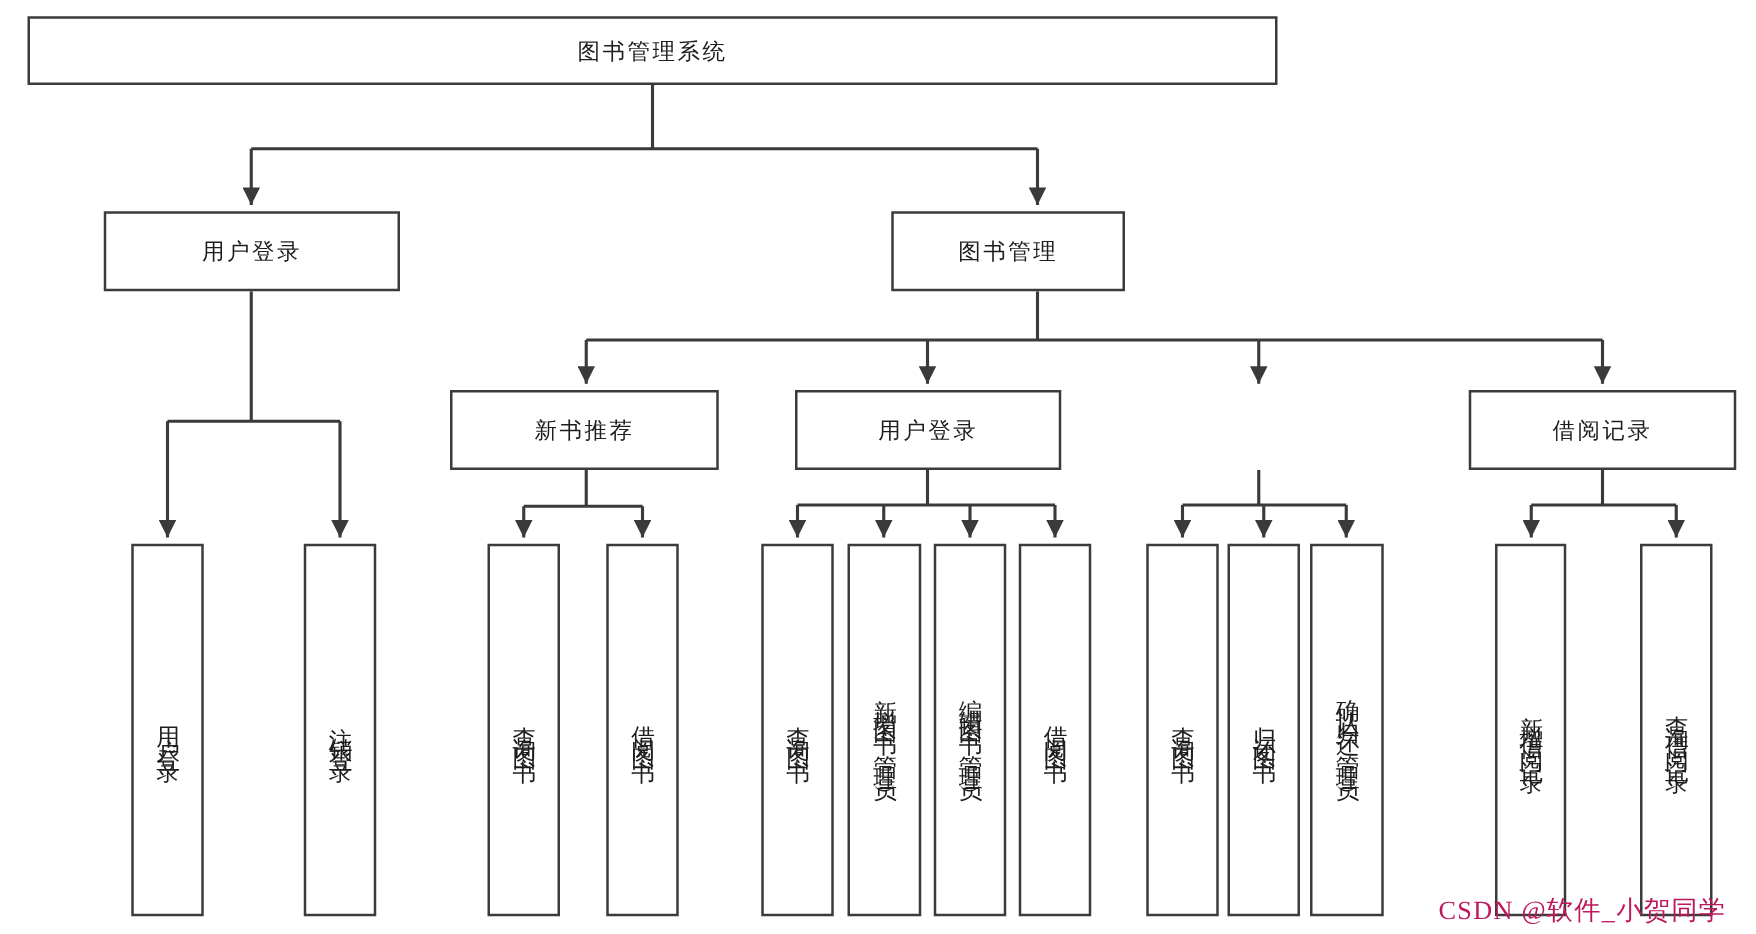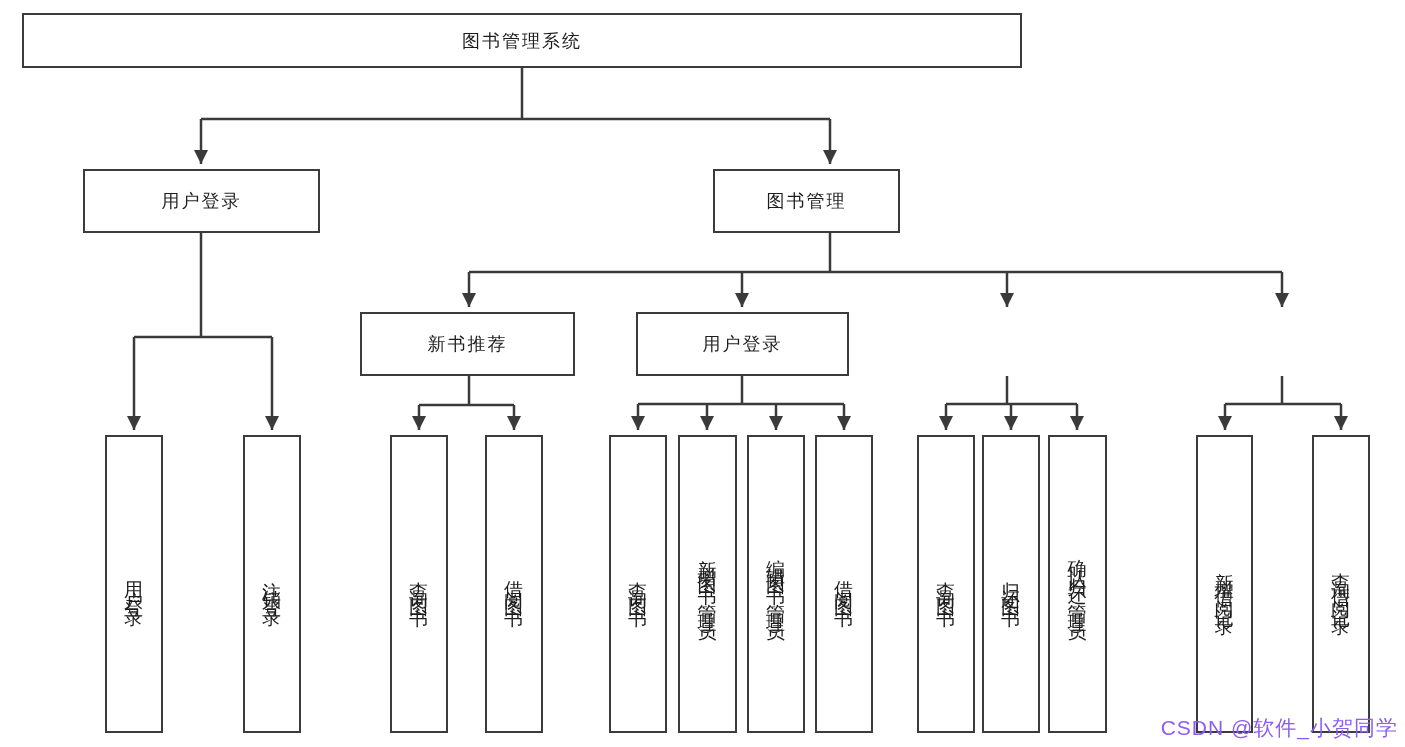--- a/index.html
+++ b/index.html
@@ -13,22 +13,22 @@
     border:2px solid #3b3b3b; background:#ffffff;
     display:flex; align-items:center; justify-content:center;
     color:#1d1d1d;
   }
   .box .h { font-size:18px; letter-spacing:2px; white-space:nowrap; }
   .box .v {
     writing-mode:vertical-rl; text-orientation:mixed;
     font-size:19px; letter-spacing:9px; line-height:1;
   }
   .watermark {
-    position:absolute; top:714px; right:7px;
-    color:#8b5cf6; font-size:21px; letter-spacing:1px; white-space:nowrap;
+    position:absolute; top:714px; right:24px;
+    color:#be185d; font-size:21px; letter-spacing:1px; white-space:nowrap;font-family:Liberation Serif, serif;
   }
 </style>
 </head>
 <body>
 
 <div class="stage">
 
   <svg class="connectors" viewBox="0 0 1405 747" xmlns="http://www.w3.org/2000/svg">
     <defs>
       <marker id="arrow" viewBox="0 0 10 10" refX="10" refY="5" markerWidth="20" markerHeight="14" orient="auto" markerUnits="userSpaceOnUse">
@@ -89,20 +89,23 @@
   <div class="box" style="left:713px;top:169px;width:187px;height:64px">
     <span class="h">图书管理</span>
   </div>
 
   <div class="box" style="left:360px;top:312px;width:215px;height:64px">
     <span class="h">新书推荐</span>
   </div>
   <div class="box" style="left:636px;top:312px;width:213px;height:64px">
     <span class="h">用户登录</span>
   </div>
+  <div class="box" style="left:1175px;top:312px;width:214px;height:64px">
+    <span class="h">借阅记录</span>
+  </div>
 
   <div class="box" style="left:105px;top:435px;width:58px;height:298px">
     <span class="v">用户登录</span>
   </div>
   <div class="box" style="left:243px;top:435px;width:58px;height:298px">
     <span class="v">注销登录</span>
   </div>
 
   <div class="box" style="left:390px;top:435px;width:58px;height:298px">
     <span class="v">查询图书</span>

